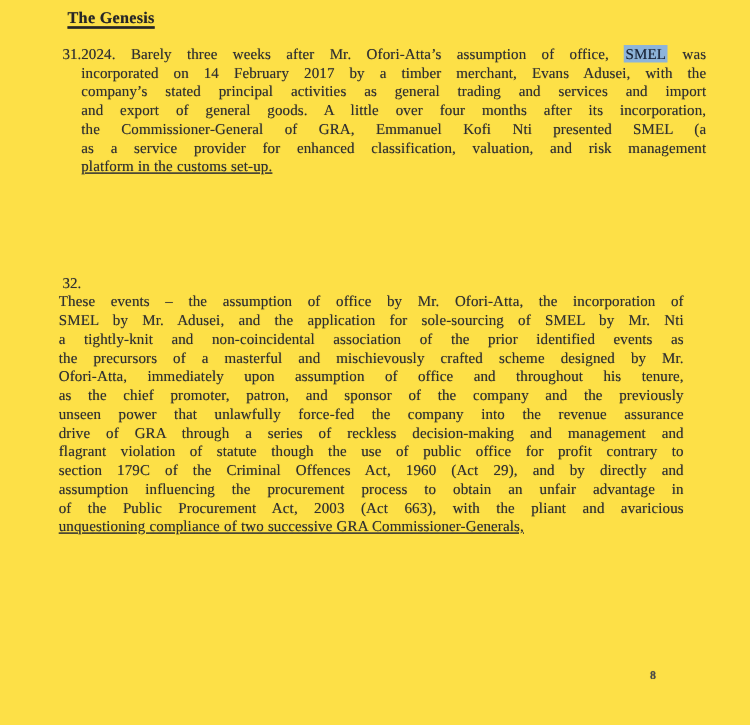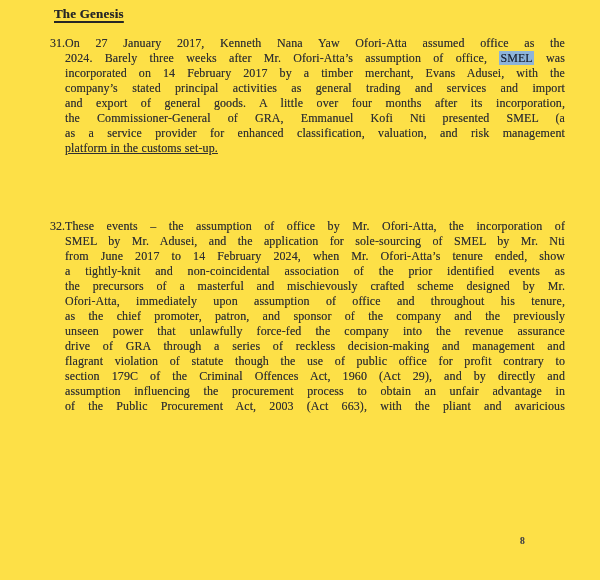--- a/index.html
+++ b/index.html
@@ -50,21 +50,21 @@
     text-align: justify;
     text-align-last: justify;
     letter-spacing: 0.1px;
     word-spacing: 0.2px;
   }
   .line.last {
     text-align-last: left;
     text-decoration: underline;
   }
   .p31 { top: 36px; }
-  .p32 { top: 219px; }
+  .p32 { top: 219px; flex-direction: column; }
   .hl {
     background: var(--hl, #8db4da);
     color: var(--hl-text, #16233a);
     padding: 0 1px;
     font-family: Liberation Serif, serif;
   }
   .page-number {
     position: absolute;
     left: 520px; top: 536px;
     font-size: 9.5px;
@@ -75,45 +75,44 @@
 </head>
 <body>
 
 <div class="doc scan-text">
 
   <div class="heading">The Genesis</div>
 
   <div class="para p31">
     <div class="num">31.</div>
     <div class="lines">
-      <div class="line">On 27 January 2017, Kenneth Nana Yaw Ofori-Atta assumed office as the</div>
       <div class="line"><span>2024. Barely three weeks after Mr. Ofori-Atta’s assumption of office, </span><span class="hl">SMEL</span><span> was</span></div>
       <div class="line">incorporated on 14 February 2017 by a timber merchant, Evans Adusei, with the</div>
       <div class="line">company’s stated principal activities as general trading and services and import</div>
       <div class="line">and export of general goods. A little over four months after its incorporation,</div>
       <div class="line">the Commissioner-General of GRA, Emmanuel Kofi Nti presented SMEL (a</div>
       <div class="line">as a service provider for enhanced classification, valuation, and risk management</div>
       <div class="line last">platform in the customs set-up.</div>
     </div>
   </div>
 
   <div class="para p32">
     <div class="num">32.</div>
     <div class="lines">
       <div class="line">These events – the assumption of office by Mr. Ofori-Atta, the incorporation of</div>
       <div class="line">SMEL by Mr. Adusei, and the application for sole-sourcing of SMEL by Mr. Nti</div>
-      <div class="line">from June 2017 to 14 February 2024, when Mr. Ofori-Atta’s tenure ended, show</div>
       <div class="line">a tightly-knit and non-coincidental association of the prior identified events as</div>
       <div class="line">the precursors of a masterful and mischievously crafted scheme designed by Mr.</div>
       <div class="line">Ofori-Atta, immediately upon assumption of office and throughout his tenure,</div>
       <div class="line">as the chief promoter, patron, and sponsor of the company and the previously</div>
       <div class="line">unseen power that unlawfully force-fed the company into the revenue assurance</div>
       <div class="line">drive of GRA through a series of reckless decision-making and management and</div>
       <div class="line">flagrant violation of statute though the use of public office for profit contrary to</div>
       <div class="line">section 179C of the Criminal Offences Act, 1960 (Act 29), and by directly and</div>
       <div class="line">assumption influencing the procurement process to obtain an unfair advantage in</div>
       <div class="line">of the Public Procurement Act, 2003 (Act 663), with the pliant and avaricious</div>
+      <div class="line last">unquestioning compliance of two successive GRA Commissioner-Generals,</div>
     </div>
   </div>
 
   <div class="page-number">8</div>
 
 </div>
 
 </body></html>

